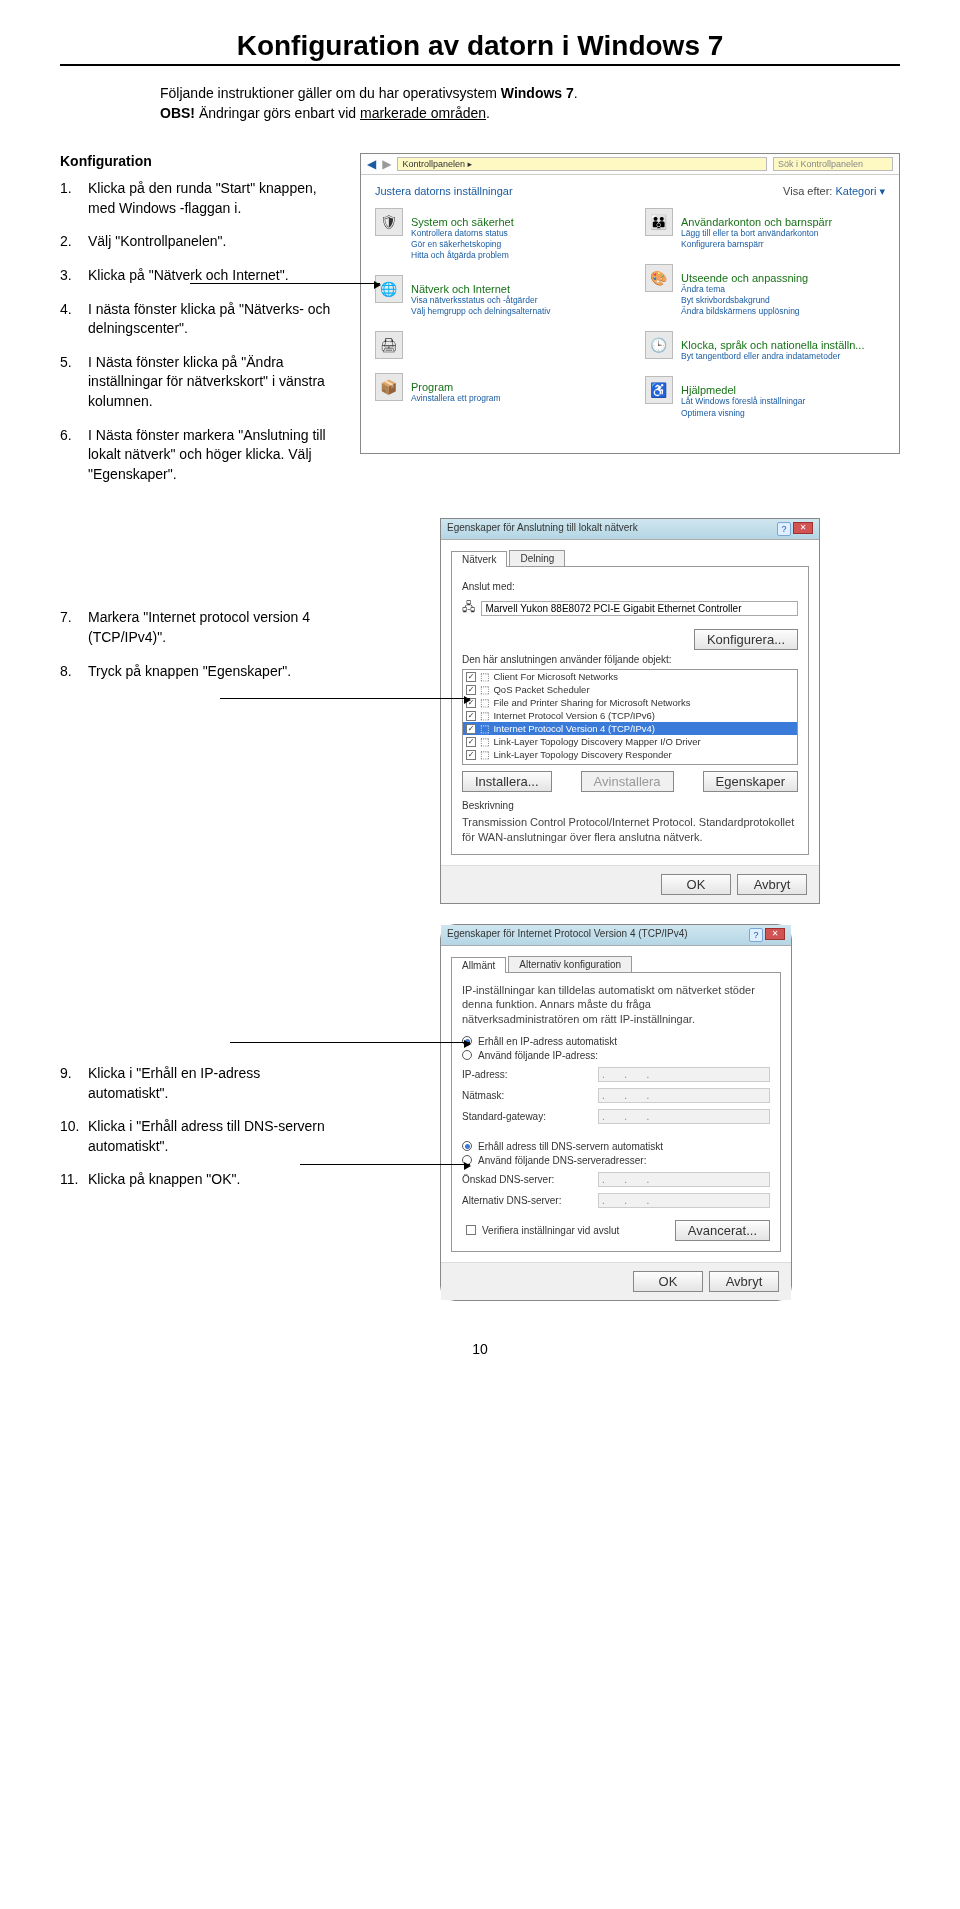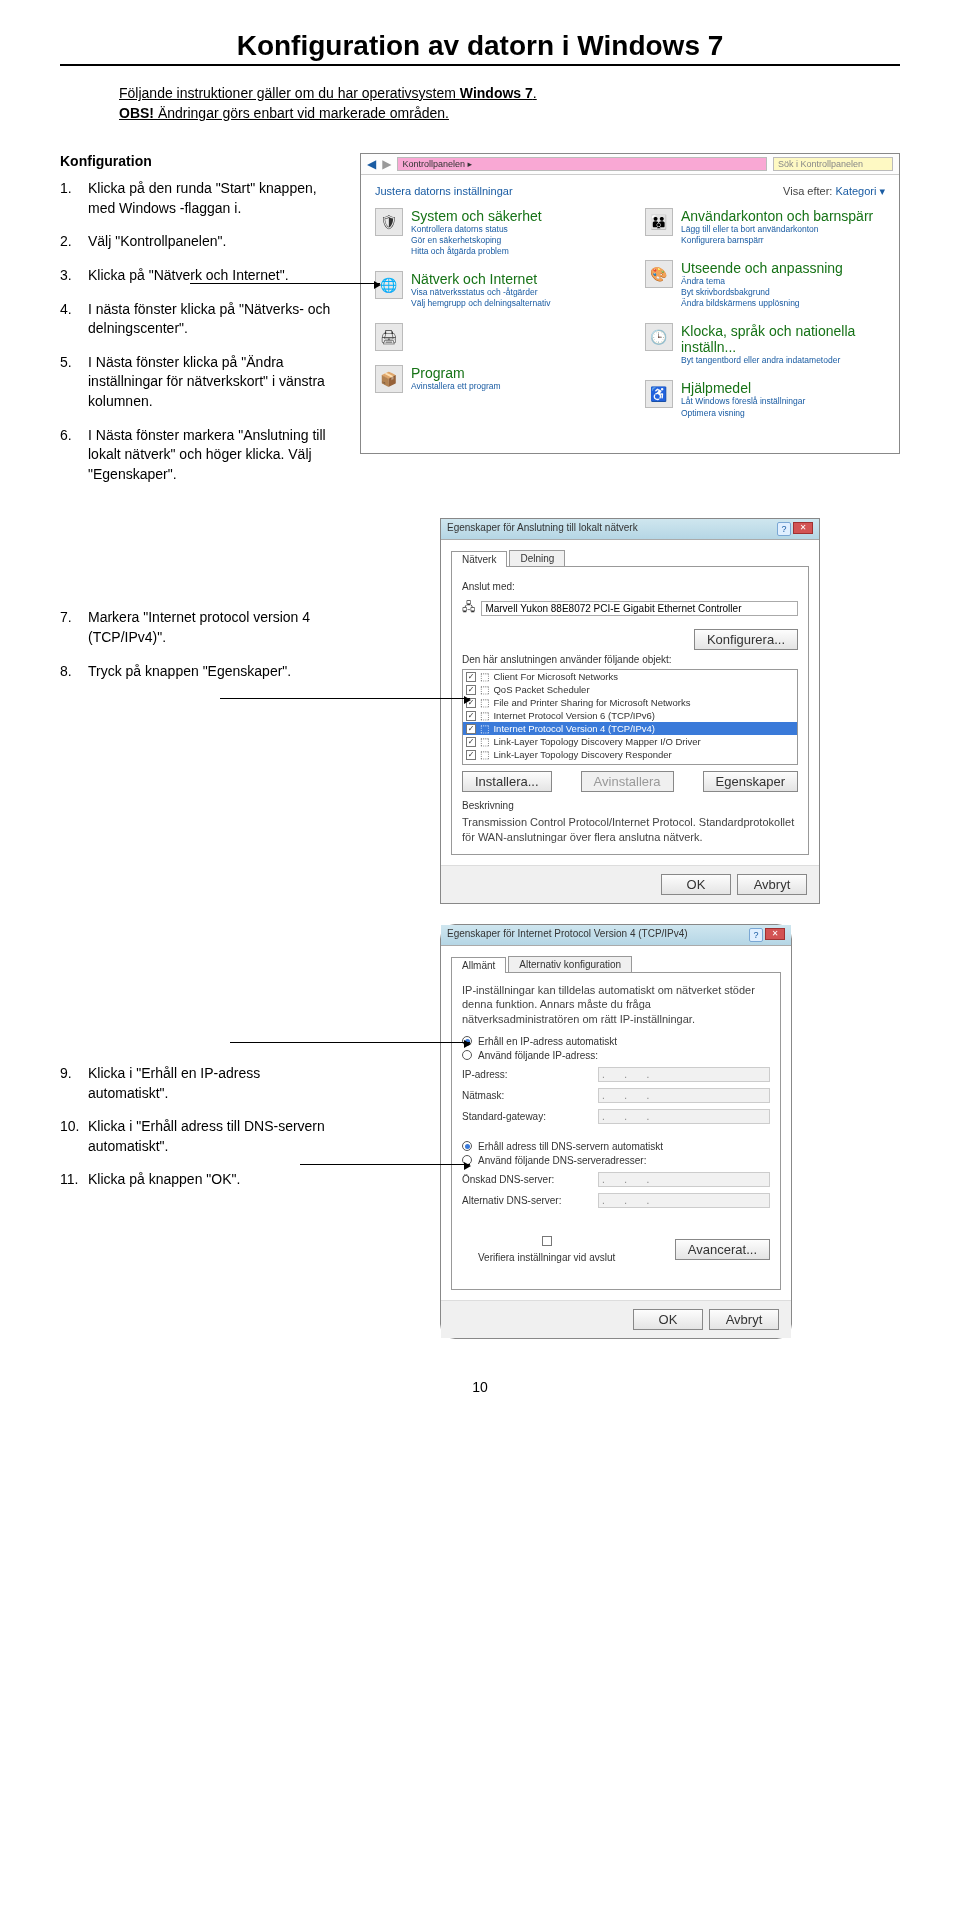--- a/index.html
+++ b/index.html
@@ -1,51 +1,51 @@
 <!DOCTYPE html>
 <html><head>
 <meta charset="utf-8">
 <style>
 * { box-sizing: border-box; margin: 0; padding: 0; }
 body { font-family: Arial, sans-serif; background: #fff; width: 960px; padding: 30px 60px; font-size: 14px; color: #000; }
 .title { font-size: 28px; font-weight: bold; text-align: center; margin-bottom: 2px; }
 .hr { height: 2px; background: #000; margin-bottom: 18px; }
-.intro { margin-left: 59px; margin-right: 60px; margin-bottom: 30px; line-height: 1.4; text-decoration: underline; }
+.intro { margin-left: 100px; margin-right: 60px; margin-bottom: 30px; line-height: 1.4; }
 .intro .bold { font-weight: bold; }
 .intro .under { text-decoration: underline; }
 .section-h { font-weight: bold; margin-bottom: 10px; }
 .two-col { display: flex; gap: 20px; margin-bottom: 20px; }
 .left { flex: 0 0 280px; }
 .right { flex: 1; position: relative; }
 ol.steps { list-style: none; }
 ol.steps li { display: flex; margin-bottom: 14px; line-height: 1.4; }
 ol.steps li .num { flex: 0 0 28px; }
 ol.steps li .txt { flex: 1; }
 .spacer { height: 90px; }
 .spacer2 { height: 140px; }
 
 .win { border: 1px solid #888; background: #fff; font-family: "Segoe UI", Tahoma, sans-serif; font-size: 10px; color: #333; position: relative; filter: blur(0.15px); }
 .win-title { display: flex; justify-content: space-between; padding: 3px 6px; background: linear-gradient(#f7f7f7,#e8e8e8); border-bottom: 1px solid #aaa; }
 .win-title.aero { background: linear-gradient(#cfe6ef,#b5d6e5); }
 .win-btns { display: flex; gap: 2px; }
 .win-btn { width: 20px; height: 12px; border: 1px solid #888; background: #ddd; font-size: 8px; line-height: 10px; text-align: center; }
 .win-btn.x { background: #d25353; color: #fff; border-color: #a03030; }
 .toolbar { display: flex; align-items: center; padding: 3px 6px; gap: 6px; border-bottom: 1px solid #ccc; background: #fdfdfd; font-size: 9px; }
-.breadcrumb { flex: 1; border: 1px solid #bbb; padding: 1px 4px; background: #f9a8d4; }
+.breadcrumb { flex: 1; border: 1px solid #bbb; padding: 1px 4px; background: #fef9c3; }
 .searchbox { width: 120px; border: 1px solid #bbb; padding: 1px 4px; color: #888; background: #fef9c3; }
 .cp-body { padding: 10px 14px 20px; }
 .cp-head { display: flex; justify-content: space-between; margin-bottom: 10px; font-size: 11px; }
 .cp-head .sub { color: #1a5ca3; }
 .cp-head .vis { color: #444; }
 .cp-head .vis a { color: #1a5ca3; text-decoration: none; }
 .cp-grid { display: flex; gap: 30px; }
 .cp-col { flex: 1; }
 .cp-item { display: flex; gap: 8px; margin-bottom: 14px; }
 .cp-icon { width: 28px; height: 28px; border: 1px solid #bbb; background: #e8e8e8; flex-shrink: 0; display:flex; align-items:center; justify-content:center; font-size:14px; }
-.cp-text .main { color: #167216; font-size: 14px; }
+.cp-text .main { color: #167216; font-size: 11px; margin-top: 8px; }
 .cp-text .subs { color: #1a5ca3; font-size: 8.5px; line-height: 1.3; }
 
 .dlg { width: 100%; }
 .tab-strip { display: flex; margin-top: 4px; }
 .tab { border: 1px solid #999; border-bottom: none; padding: 2px 10px; background: #f0f0f0; font-size: 10px; margin-right: 2px; }
 .tab.active { background: #fff; position: relative; top: 1px; }
 .tab-panel { border: 1px solid #999; padding: 10px; background: #fff; min-height: 200px; }
 .field { display: flex; align-items: center; gap: 6px; margin: 6px 0; }
 .field input[type=text] { flex: 1; border: 1px solid #aaa; padding: 1px 3px; font-size: 10px; background:#fff; }
 .field.disabled input[type=text]{ background:#f1f1f1; color:#888; border-color:#ccc; }
@@ -351,21 +351,21 @@
           <div class="field disabled">
               <label>Önskad DNS-server:</label>
               <input type="text" disabled="" value=".       .       ." style="">
             </div>
           <div class="field disabled">
               <label>Alternativ DNS-server:</label>
               <input type="text" disabled="" value=".       .       ." style="">
             </div>
 
           <div style="display:flex; justify-content:space-between; align-items:center; margin-top:12px;">
-            <div class="radio" style="margin:16px;flex-direction:column;">
+            <div class="radio" style="margin:4px;">
                 <span class="chk"></span>
                 <span>Verifiera inställningar vid avslut</span>
               </div>
             <div class="btn">Avancerat...</div>
           </div>
         </div>
       </div>
       <div class="btn-row" style="padding:8px 12px; border-top:1px solid #ddd; background:#f0f0f0;">
         <div class="btn">OK</div>
         <div class="btn">Avbryt</div>

